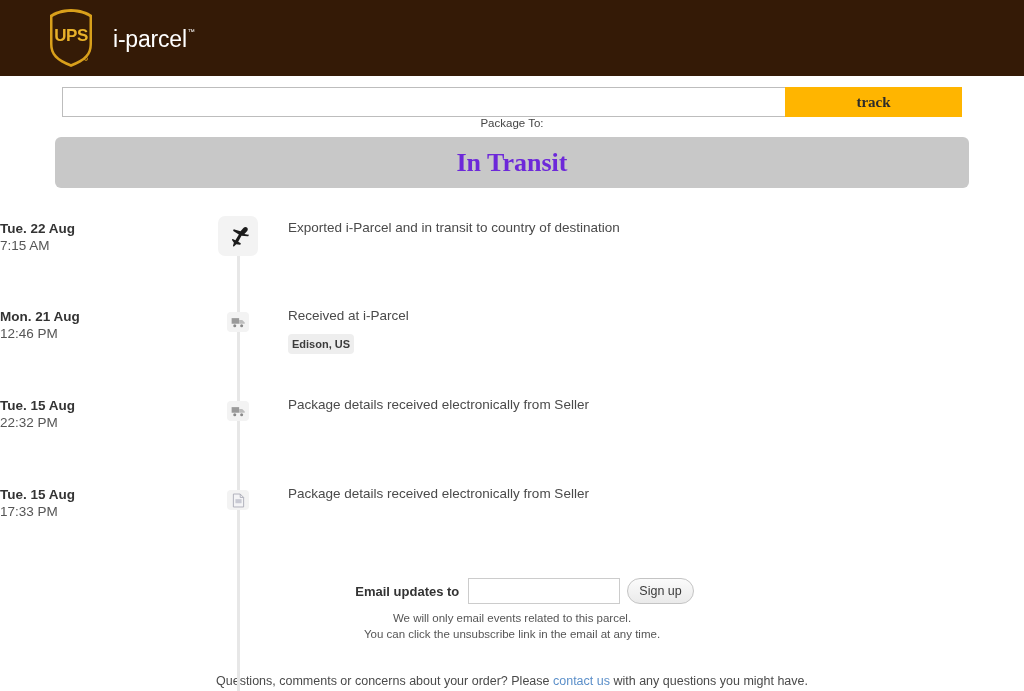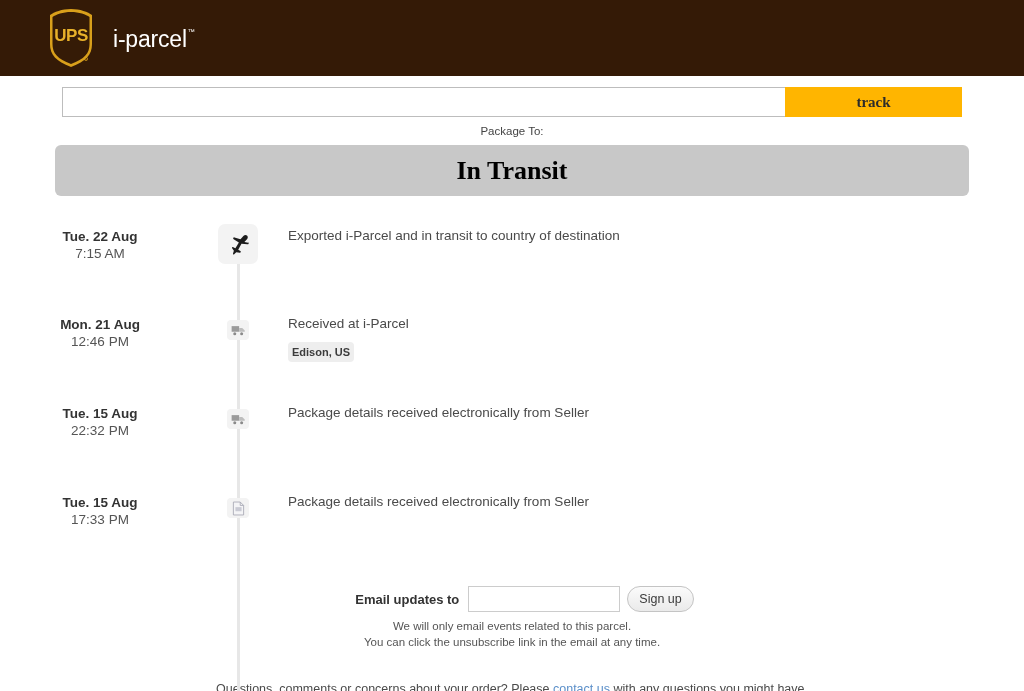--- a/index.html
+++ b/index.html
@@ -71,36 +71,35 @@
     font-family: "Liberation Serif", serif;
     font-size: 15px;
     font-weight: 700;
     cursor: pointer;
   }
 
   .package-to {
     text-align: center;
     font-size: 11.5px;
     color: #444;
-    margin-top: 8px;
   }
 
   
   .status-banner {
     width: 914px;
     height: 51px;
     margin: 8px auto 0 auto;
     background: #c8c8c8;
     border-radius: 6px;
     display: flex;
     align-items: center;
     justify-content: center;
   }
   .status-banner .status-text {
-    color: #000000;
+    color: #6d28d9;
     font-family: "Liberation Serif", serif;
     font-size: 26px;
     font-weight: 700;
   }
 
   
   .timeline {
     position: relative;
     margin-top: 24px;
     padding-left: 0;
@@ -121,21 +120,21 @@
     z-index: 1;
     min-height: 90px;
   }
   .event.e0 { margin-top: 0; }
   .event.e1 { margin-top: -2px; }
   .event.e2 { margin-top: -1px; }
   .event.e3 { margin-top: -1px; }
 
   .event-date {
     width: 210px;
-    text-align: center;
+    text-align: left;
     padding-right: 10px;
     padding-top: 8px;
     flex: 0 0 auto;
   }
   .event-date .d {
     display: block;
     font-size: 13.5px;
     font-weight: 700;
     color: #333333;
     line-height: 17px;

